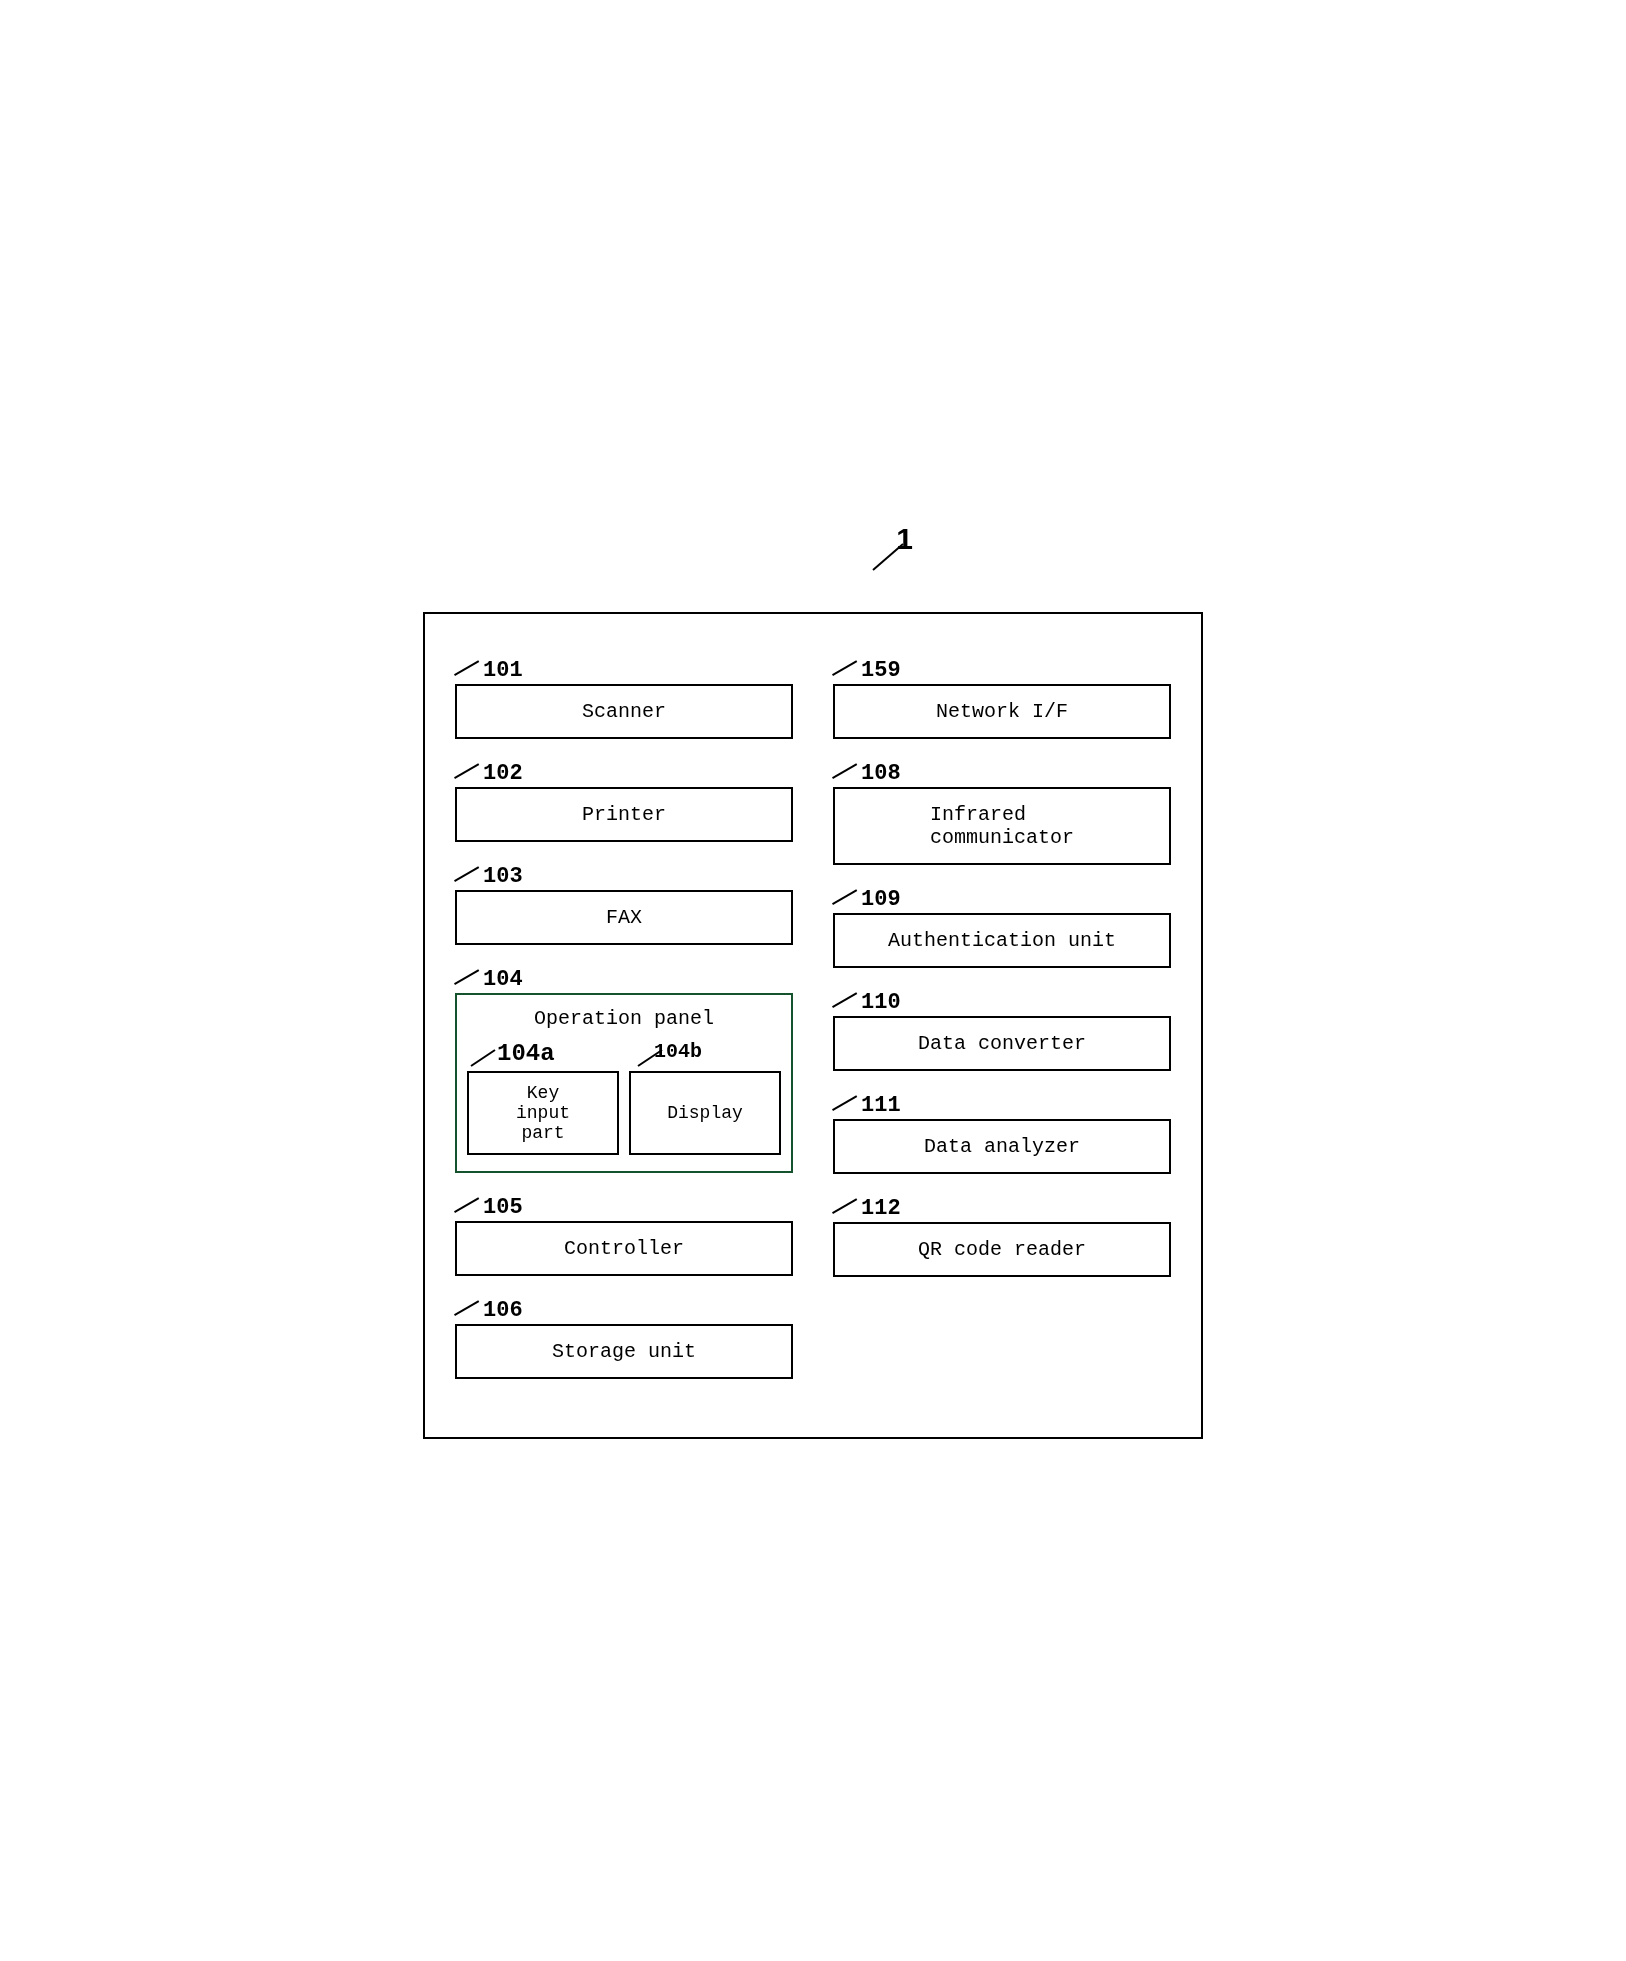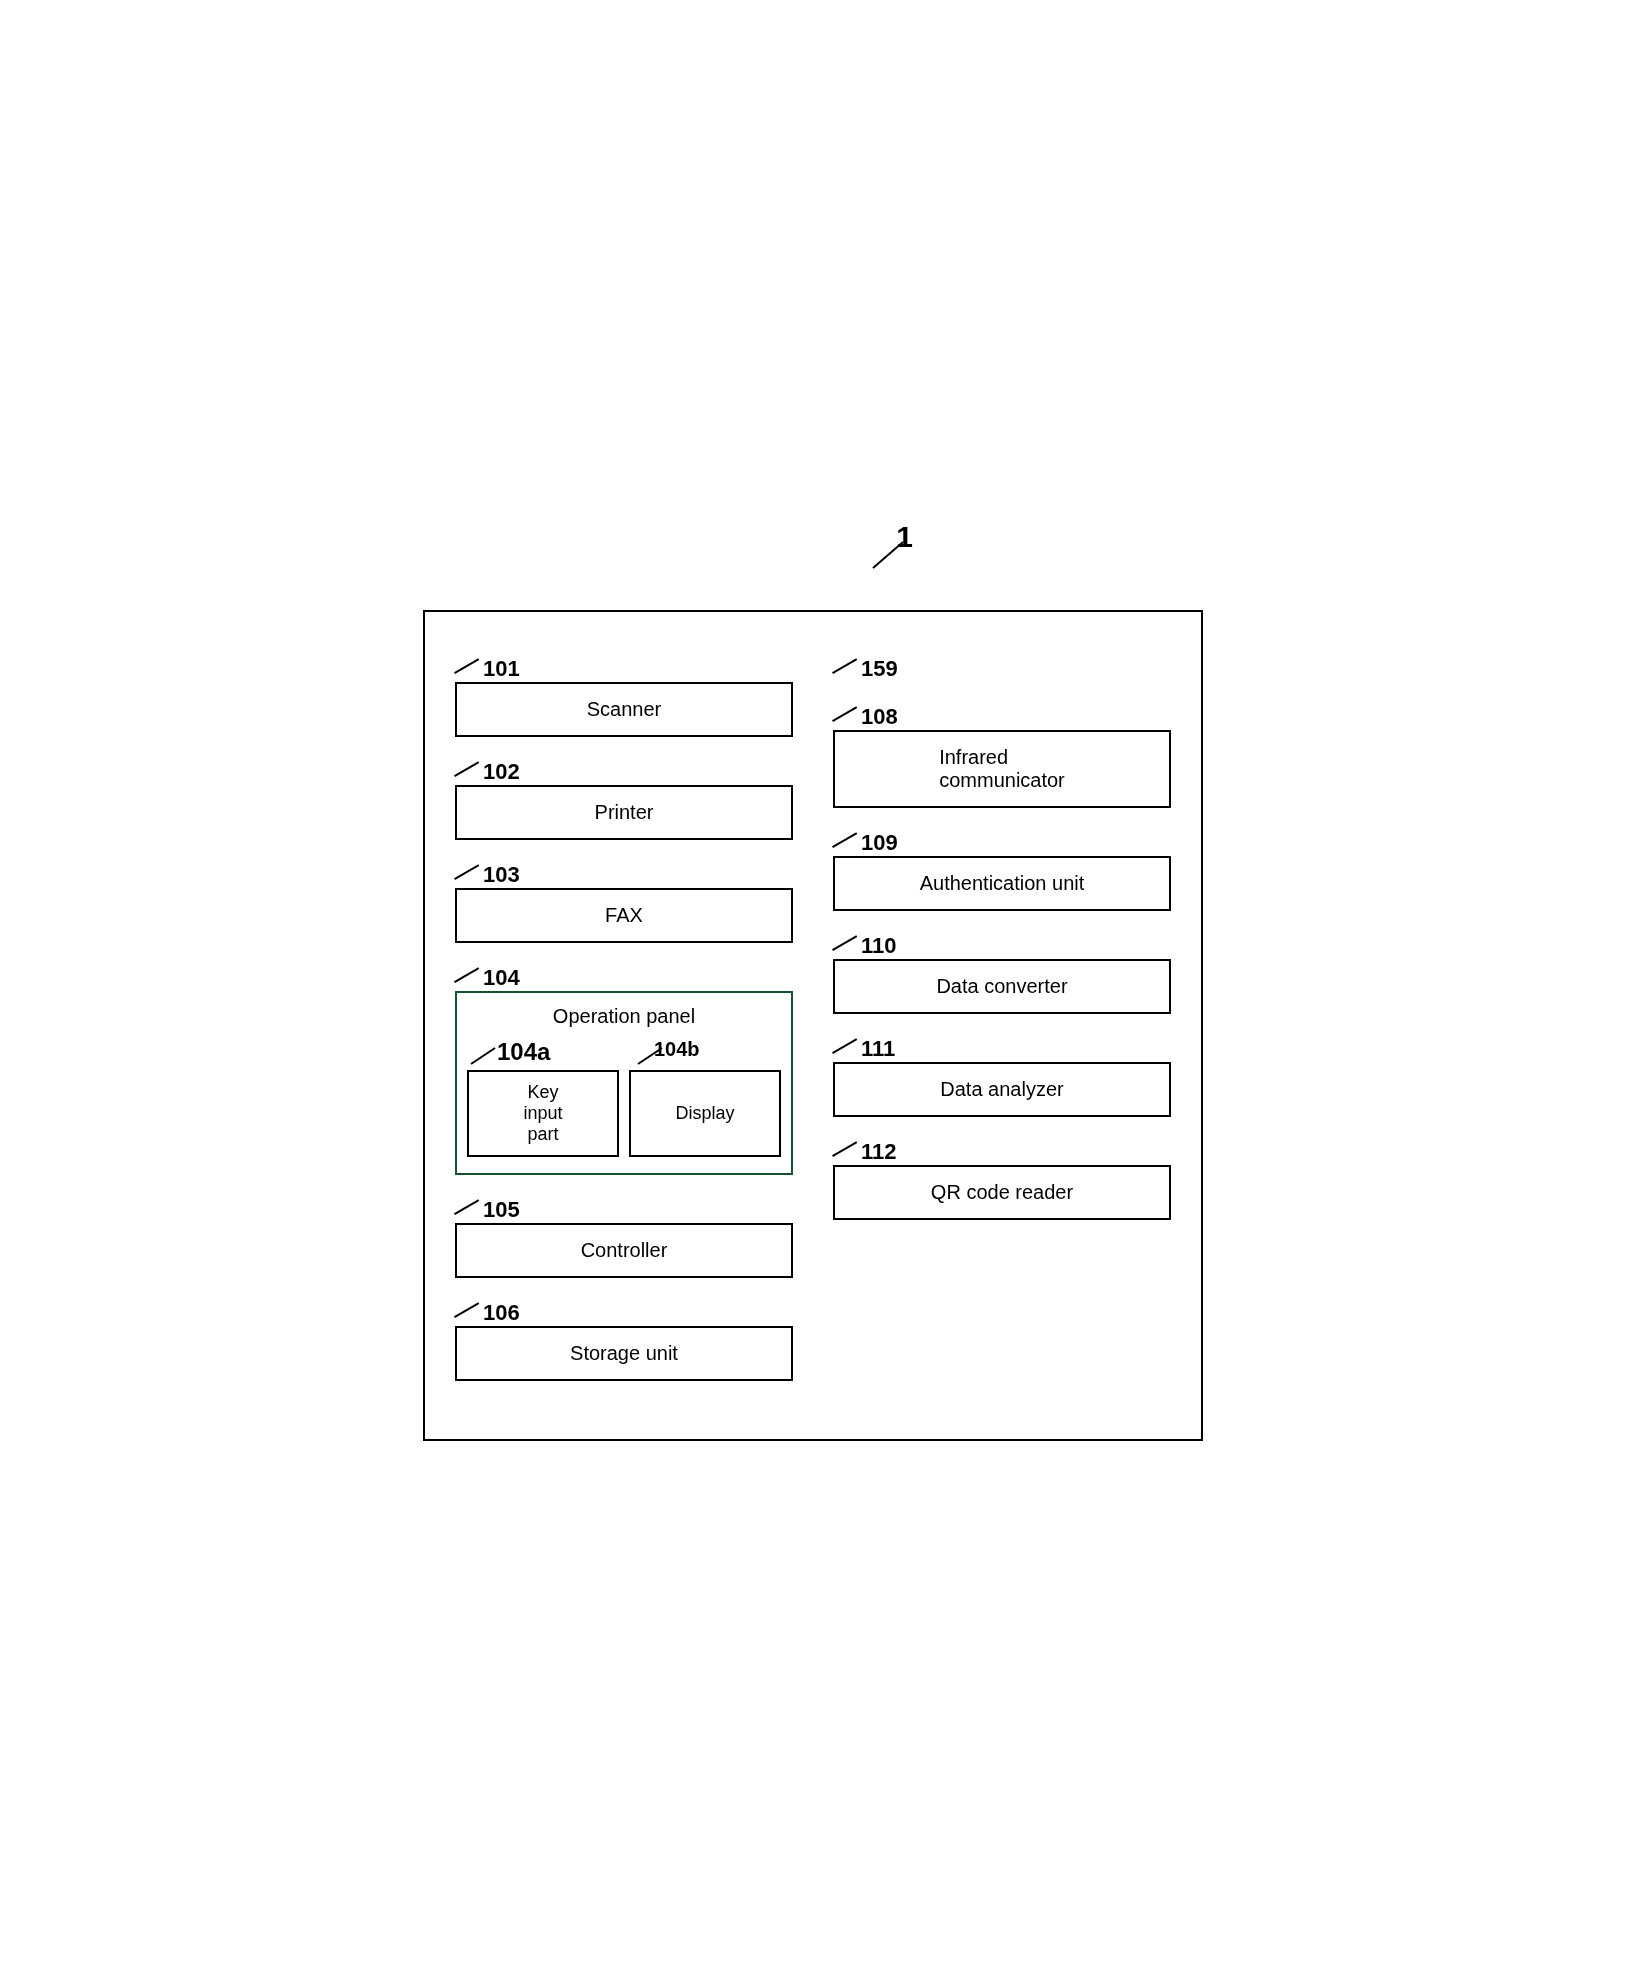--- a/index.html
+++ b/index.html
@@ -18,20 +18,21 @@
     }
     .outer-box {
       border: 2px solid #000;
       padding: 40px 30px 40px 30px;
       margin-top: 40px;
       position: relative;
     }
     .columns {
       display: flex;
       gap: 40px;
+      font-family: Liberation Mono, monospace;
     }
     .column {
       flex: 1;
       display: flex;
       flex-direction: column;
       gap: 0px;
     }
     .component-block {
       position: relative;
       margin-bottom: 18px;
@@ -202,20 +203,23 @@
 
       </div>
 
       <div class="column">
 
         <div class="component-block">
           <div class="component-label-row" style="position:relative; height:28px;">
             <span class="component-number-line"></span>
             <span class="component-number">159</span>
           </div>
+          <div class="component-box">
+            <span>Network I/F</span>
+          </div>
         </div>
 
         <div class="component-block">
           <div class="component-label-row" style="position:relative; height:28px;">
             <span class="component-number-line"></span>
             <span class="component-number">108</span>
           </div>
           <div class="component-box" style="min-height:65px;">
             <span style="white-space:pre-line; text-align:left;">Infrared
 communicator</span>

